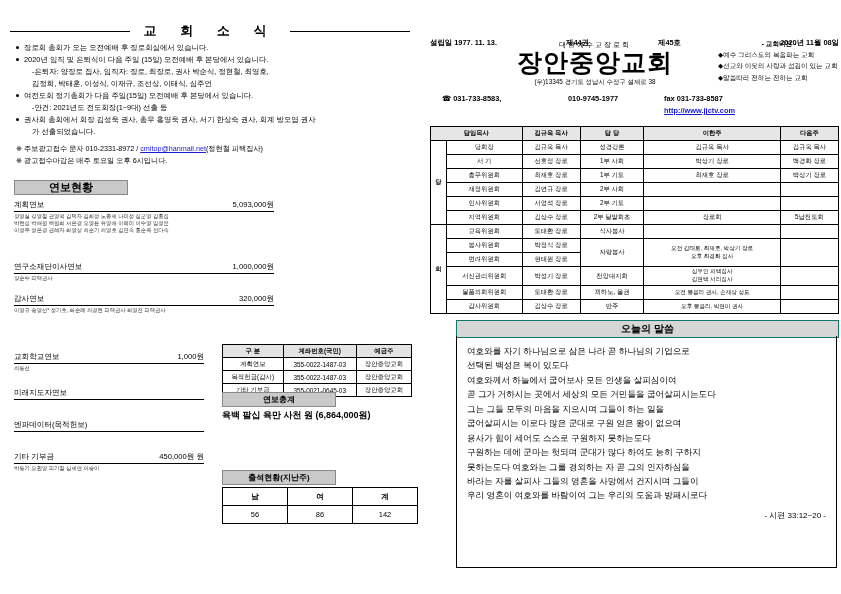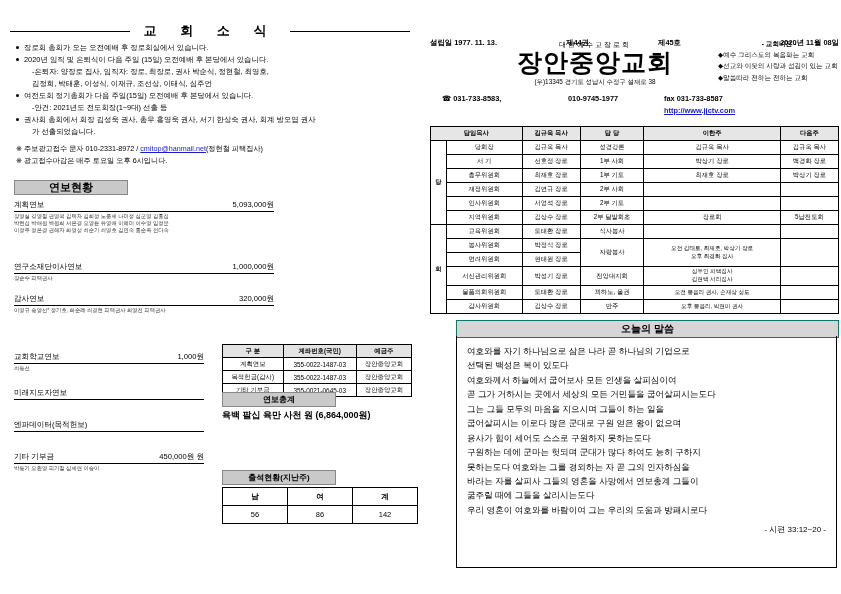--- a/index.html
+++ b/index.html
@@ -402,19 +402,18 @@
   <div class="word-box">
     <div class="ln">여호와를 자기 하나님으로 삼은 나라 곧 하나님의 기업으로</div>
     <div class="ln">선택된 백성은 복이 있도다</div>
     <div class="ln">여호와께서 하늘에서 굽어보사 모든 인생을 살피심이여</div>
     <div class="ln">곧 그가 거하시는 곳에서 세상의 모든 거민들을 굽어살피시는도다</div>
     <div class="ln">그는 그들 모두의 마음을 지으시며 그들이 하는 일을</div>
     <div class="ln">굽어살피시는 이로다 많은 군대로 구원 얻은 왕이 없으며</div>
     <div class="ln">용사가 힘이 세어도 스스로 구원하지 못하는도다</div>
     <div class="ln">구원하는 데에 군마는 헛되며 군대가 많다 하여도 능히 구하지</div>
     <div class="ln">못하는도다 여호와는 그를 경외하는 자 곧 그의 인자하심을</div>
-    <div class="ln">바라는 자를 살피사 그들의 영혼을 사망에서 연보총계 그들이</div>
-    <div class="ln">굶주릴 때에 그들을 살리시는도다</div>
+    <div class="ln">바라는 자를 살피사 그들의 영혼을 사망에서 건지시며 그들이</div>
     <div class="ln">우리 영혼이 여호와를 바람이여 그는 우리의 도움과 방패시로다</div>
     <div class="ref">- 시편 33:12~20 -</div>
   </div>
 
 </div>
 
 </body></html>

